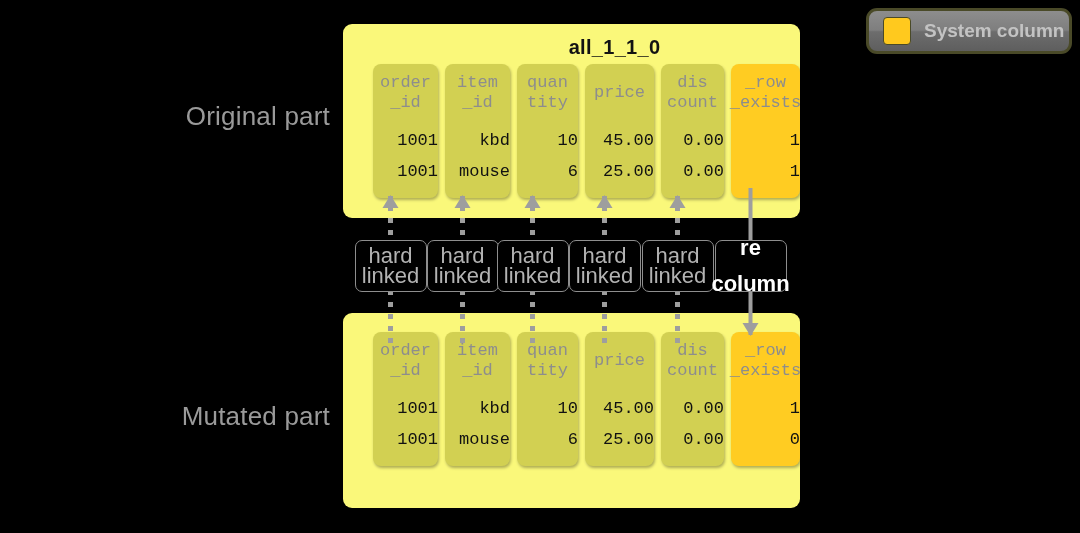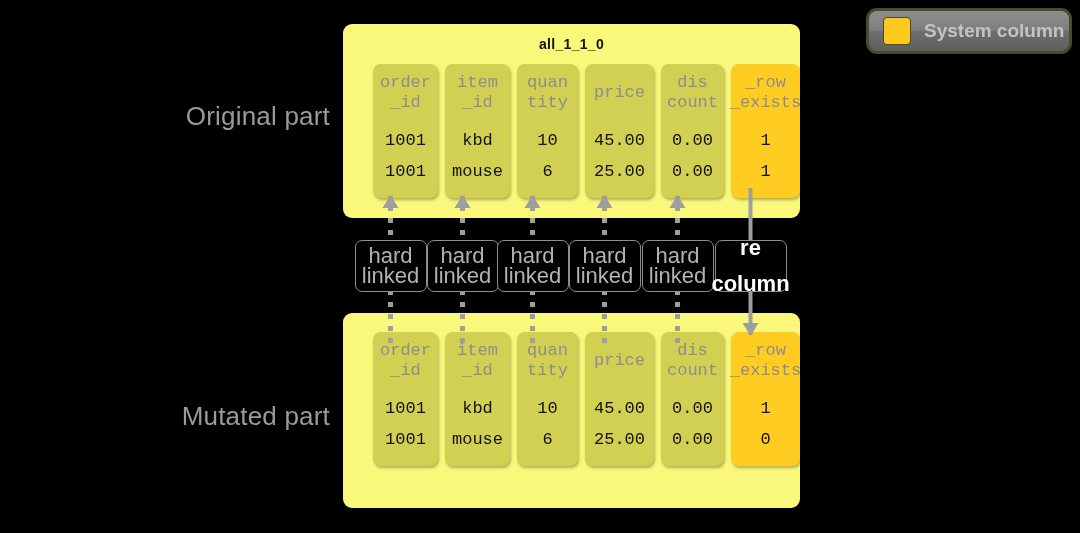--- a/index.html
+++ b/index.html
@@ -20,22 +20,22 @@
   
   .part{
     position:absolute;left:343px;width:457px;background:#FAF87A;
     border-radius:9px;box-shadow:2px 3px 5px rgba(0,0,0,.55);
   }
   #part-top{top:24px;height:194px;}
   #part-bottom{top:313px;height:195px;}
 
   .part-title{
     position:absolute;left:0;width:100%;text-align:center;
-    font-size:14px;font-weight:bold;color:#121212;
-    font-family:"Liberation Sans",sans-serif;letter-spacing:.3px;
+    font-size:20px;font-weight:bold;color:#121212;
+    font-family:"Liberation Sans",sans-serif;letter-spacing:.3px;padding-left:43px;
   }
   #part-top .part-title{top:12px;}
   #part-bottom .part-title{bottom:10px;}
 
   
   .cols{position:absolute;left:30px;top:0;width:342px;height:100%;}
   #part-top .cols{padding-top:40px;box-sizing:border-box;}
   #part-bottom .cols{padding-top:19px;box-sizing:border-box;}
 
   .col{
@@ -50,21 +50,21 @@
   .col-head{
     position:absolute;top:0;left:0;width:100%;height:58px;
     display:flex;flex-direction:column;align-items:center;justify-content:center;
     color:#8d8d8d;font-family:"Liberation Mono","DejaVu Sans Mono",monospace;
     font-size:17px;line-height:20px;white-space:nowrap;
   }
   .col-head span{display:block;}
 
   .col-cells{
     position:absolute;top:61px;left:0;width:100%;
-    display:flex;flex-direction:column;align-items:center;
+    display:flex;flex-direction:column;align-items:flex-end;
   }
   .cell{
     color:#111;font-family:"Liberation Mono","DejaVu Sans Mono",monospace;
     font-size:17px;line-height:31px;white-space:nowrap;
   }
 
   
   .linkbox{
     position:absolute;height:52px;border:1px solid #8e8e8e;border-radius:7px;
     background:#000;display:flex;flex-direction:column;

